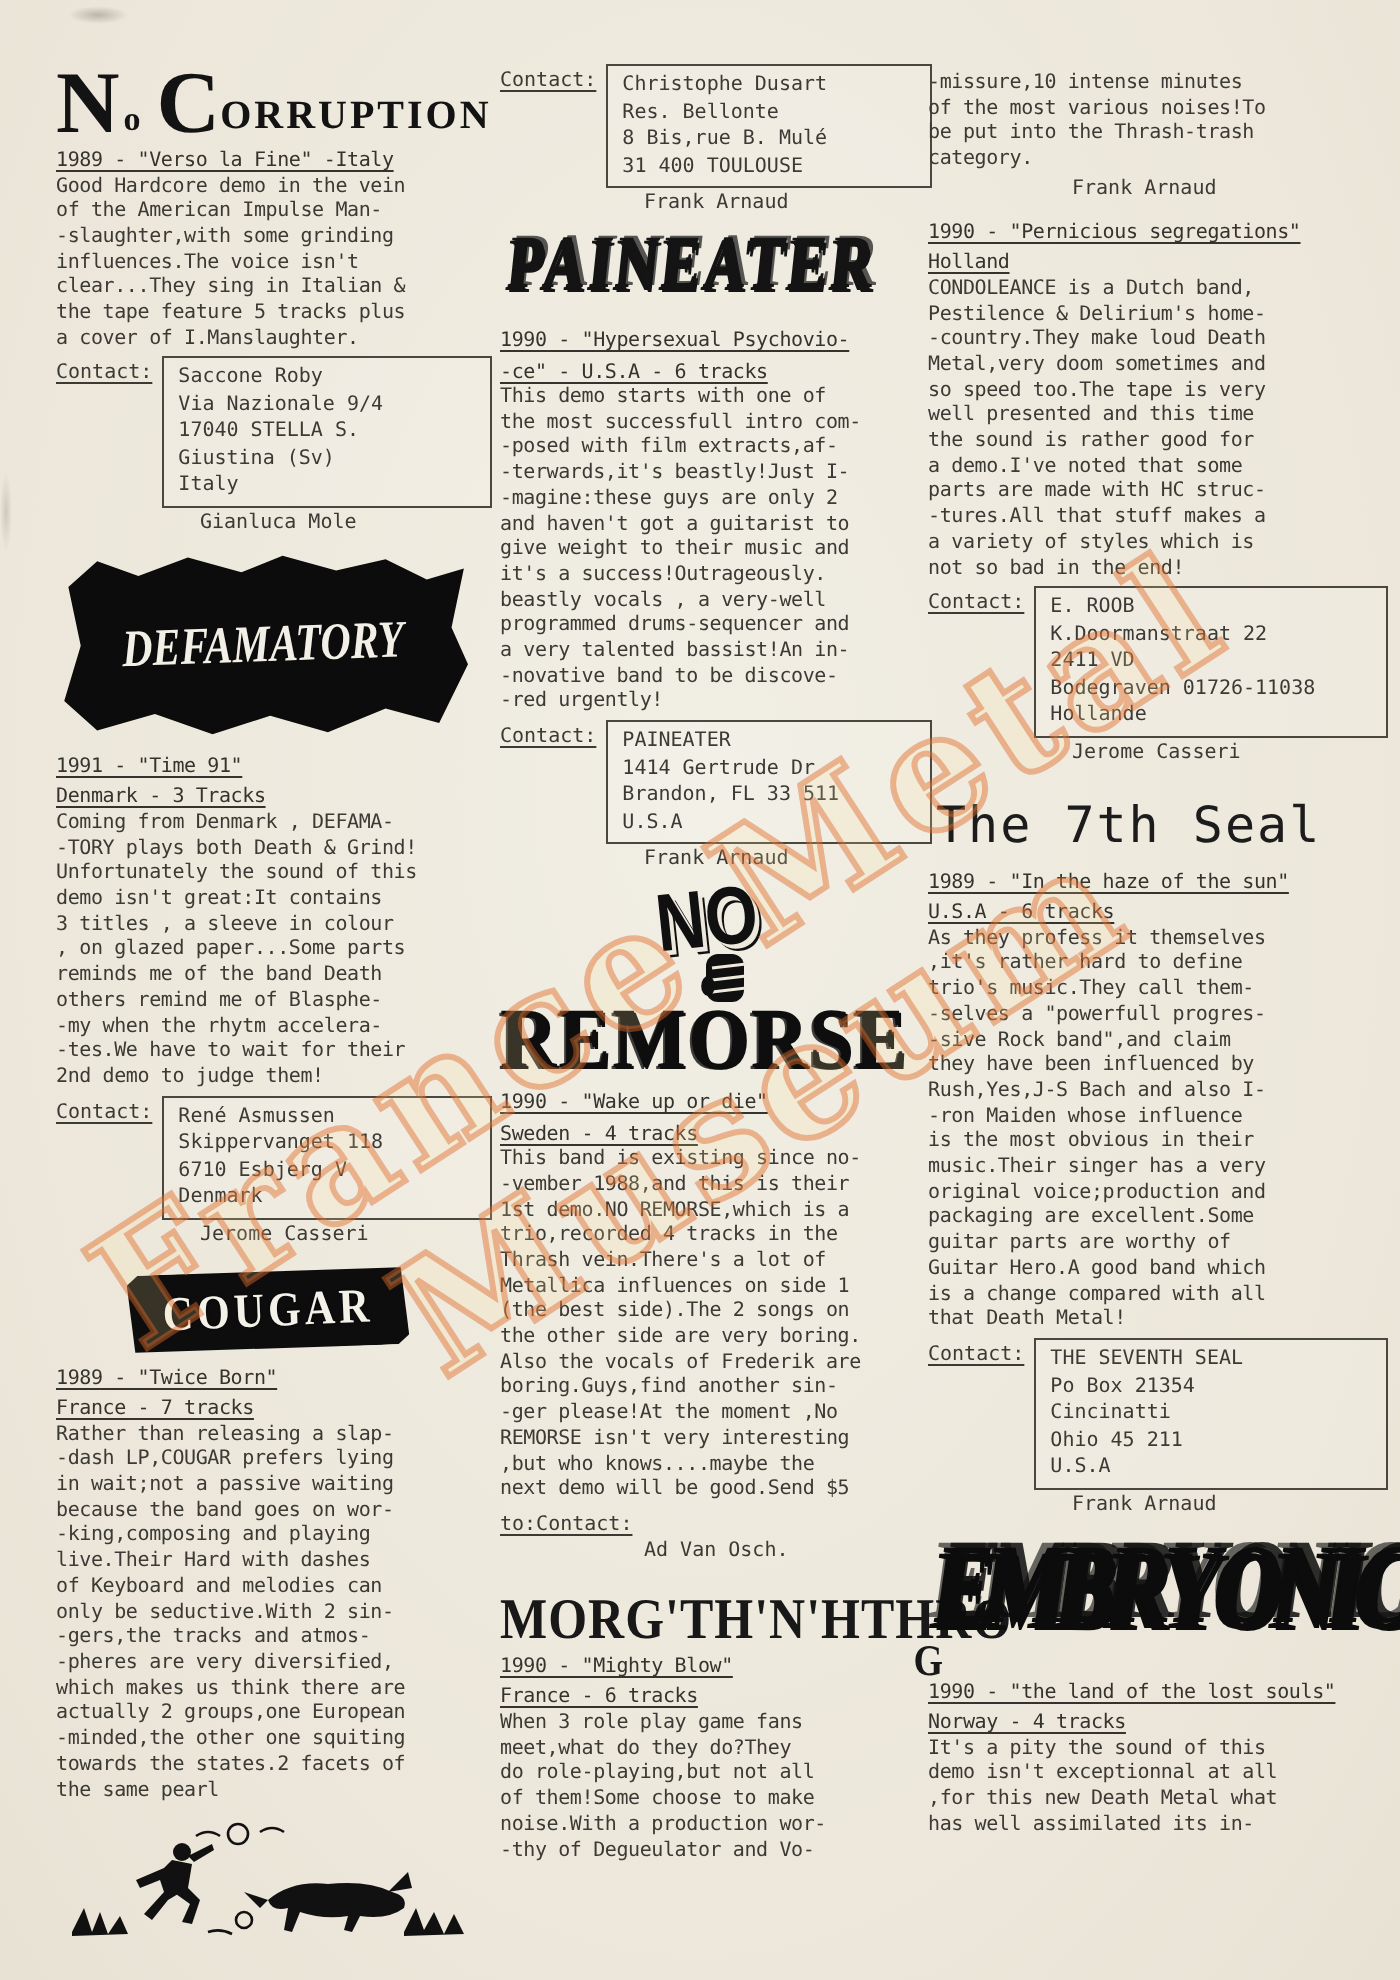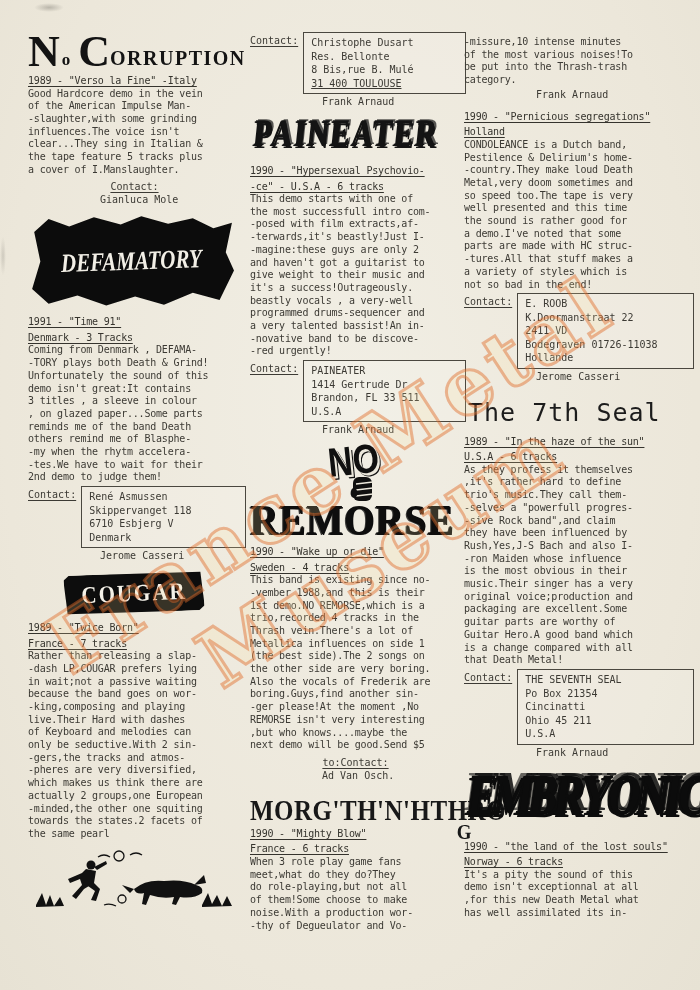--- a/index.html
+++ b/index.html
@@ -9,21 +9,21 @@
         background-image:radial-gradient(ellipse at 50% 40%, #f1eee4 0%, #ece7da 70%, #e7e2d4 100%);
         font-family:"DejaVu Sans Mono", monospace;color:#3c3a34;}
   .col{position:absolute;top:0;}
   #col-left{left:28px;width:218px;padding-top:34px;}
   #col-mid{left:250px;width:216px;padding-top:30px;}
   #col-right{left:464px;width:230px;padding-top:36px;}
 
   .body-text{font-size:10px;line-height:12.7px;white-space:pre-wrap;letter-spacing:-0.2px;}
   .hdr{font-size:10px;line-height:13.5px;letter-spacing:-0.2px;
        text-decoration:underline;text-underline-offset:2px;color:#35332d;}
-  .contact-row{display:flex;align-items:flex-start;margin-top:2px;justify-content:center;}
+  .contact-row{display:flex;align-items:flex-start;margin-top:2px;}
   .contact-label{font-size:10px;text-decoration:underline;text-underline-offset:2px;
                  margin-right:5px;white-space:nowrap;padding-top:3px;}
   .contact-box{border:1px solid #4a473f;padding:3px 7px;font-size:10px;line-height:13.5px;
                background:rgba(255,255,255,0.12);flex:1;}
   .reviewer{font-size:10px;margin:2px 0 10px 72px;}
 
   
   .nc-title{display:flex;align-items:flex-end;color:#131313;margin-bottom:4px;
             font-family:"Liberation Serif", serif;font-weight:bold;}
   .nc-big{font-size:44px;line-height:36px;}
@@ -105,20 +105,27 @@
     <div class="hdr">1989 - "Verso la Fine" -Italy</div>
     <div class="body-text">Good Hardcore demo in the vein
 of the American Impulse Man-
 -slaughter,with some grinding
 influences.The voice isn't
 clear...They sing in Italian &amp;
 the tape feature 5 tracks plus
 a cover of I.Manslaughter.</div>
     <div class="contact-row">
       <span class="contact-label">Contact:</span>
+      <div class="contact-box">
+        <div>Saccone Roby</div>
+        <div>Via Nazionale 9/4</div>
+        <div>17040 STELLA S.</div>
+        <div>Giustina (Sv)</div>
+        <div>Italy</div>
+      </div>
     </div>
     <div class="reviewer">Gianluca Mole</div>
 
     <div class="defam-logo">
       <span class="defam-text">DEFAMATORY</span>
     </div>
     <div class="hdr tight-hdr">1991 - "Time 91"</div>
     <div class="hdr">Denmark - 3 Tracks</div>
     <div class="body-text">Coming from Denmark , DEFAMA-
 -TORY plays both Death &amp; Grind!
@@ -186,21 +193,21 @@
   </div>
 
   <div id="col-mid" class="col">
 
     <div class="contact-row">
       <span class="contact-label">Contact:</span>
       <div class="contact-box">
         <div>Christophe Dusart</div>
         <div>Res. Bellonte</div>
         <div>8 Bis,rue B. Mulé</div>
-        <div style="text-decoration:underline">31 400 TOULOUSE</div>
+        <div style="">31 400 TOULOUSE</div>
       </div>
     </div>
     <div class="reviewer">Frank Arnaud</div>
 
     <div class="paineater-logo">PAINEATER</div>
     <div class="hdr tight-hdr">1990 - "Hypersexual Psychovio-</div>
     <div class="hdr">-ce" - U.S.A - 6 tracks</div>
     <div class="body-text">This demo starts with one of
 the most successfull intro com-
 -posed with film extracts,af-
@@ -331,21 +338,21 @@
         <div>Po Box 21354</div>
         <div>Cincinatti</div>
         <div>Ohio 45 211</div>
         <div>U.S.A</div>
       </div>
     </div>
     <div class="reviewer">Frank Arnaud</div>
 
     <div class="embry-logo">EMBRYONIC</div>
     <div class="hdr tight-hdr">1990 - "the land of the lost souls"</div>
-    <div class="hdr">Norway - 6 tracks</div>
+    <div class="hdr">Norway - 4 tracks</div>
     <div class="body-text">It's a pity the sound of this
 demo isn't exceptionnal at all
 ,for this new Death Metal what
 has well assimilated its in-</div>
   </div>
 
   <div id="watermark">France Metal Museum</div>
 </div>
 
 </body></html>

